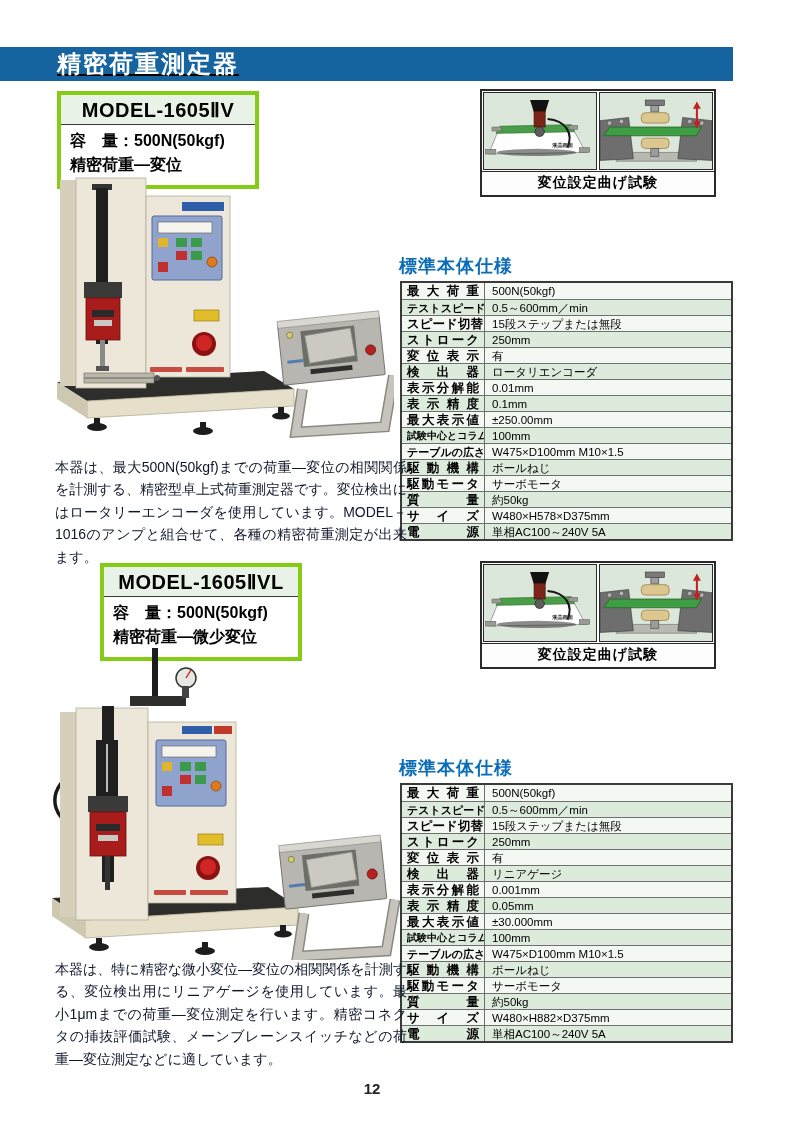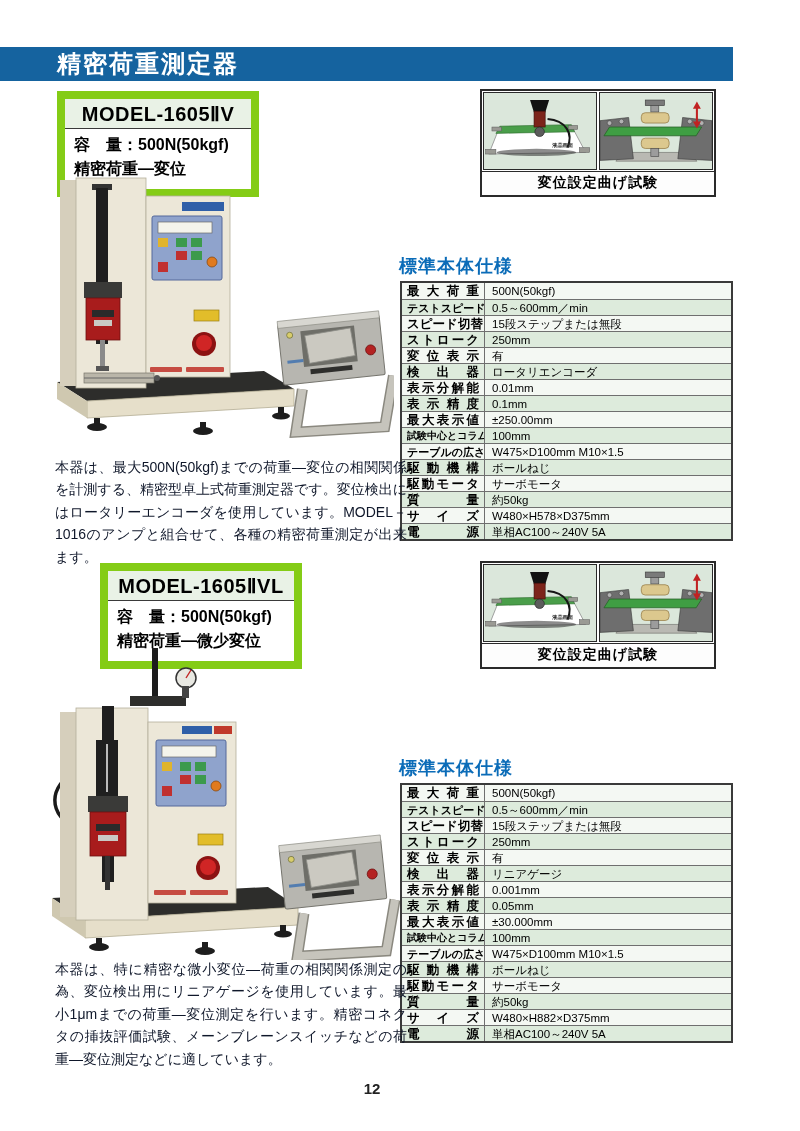--- a/index.html
+++ b/index.html
@@ -8,25 +8,25 @@
     --table-green:#ddebdc;
     --table-white:#f4f8f3;
     --box-green:#e9f2e6;
     --diagram-green:#dbe7db;
   }
   *{margin:0;padding:0;box-sizing:border-box;}
   body{background:#fff;font-family:"Liberation Sans",sans-serif;}
   #page{position:relative;width:800px;height:1131px;background:#fff;overflow:hidden;}
 
   .header-bar{position:absolute;left:0;top:47px;width:733px;height:34px;
-    background:var(--header-blue);display:flex;align-items:center;}
+    background:var(--header-blue);display:flex;align-items:center;text-decoration:underline;}
   .header-bar .title{color:#fff;font-weight:bold;font-size:24px;letter-spacing:2px;
     padding-left:57px;}
 
-  .model-box{position:absolute;width:202px;border:8px solid #84cc16;background:#fff;}
+  .model-box{position:absolute;width:202px;border:4px solid #84cc16;background:#fff;}
   .model-box .model-head{background:var(--box-green);border-bottom:1px solid #3a3a3a;
     text-align:center;font-weight:bold;font-size:20px;padding:3px 0 2px;letter-spacing:.5px;}
   .model-box .model-body{padding:4px 9px 8px;font-weight:bold;font-size:16px;line-height:1.5;border-radius:19px;}
 
   .diagram-block{position:absolute;width:236px;border:2px solid #2a2a2a;background:#fff;}
   .diagram-panels{display:flex;gap:2px;background:#fff;padding:1px;}
   .diagram-panel{border:1px solid #2a2a2a;background:var(--diagram-green);width:141px;height:78px;}
   .diagram-caption{border-top:1px solid #2a2a2a;text-align:center;font-weight:bold;
     font-size:14px;padding:2px 0 3px;background:#fdfdfd;letter-spacing:1px;}
 
@@ -450,16 +450,16 @@
         <div class="spec-label">サイズ</div>
         <div class="spec-value">W480×H882×D375mm</div>
       </div>
 
       <div class="spec-row alt">
         <div class="spec-label">電源</div>
         <div class="spec-value">単相AC100～240V 5A</div>
       </div>
     </div>
 
-  <div class="description" style="left:55px;top:958px;">本器は、特に精密な微小変位―荷重の相関関係測定の為、変位検出用にリニアゲージを使用しています。最小1μmまでの荷重―変位測定を行います。精密コネクタの挿抜評価試験、メーンブレーンスイッチなどの荷重―変位測定などに適しています。</div>
+  <div class="description" style="left:55px;top:958px;">本器は、特に精密な微小変位―変位の相関関係を計測する、変位検出用にリニアゲージを使用しています。最小1μmまでの荷重―変位測定を行います。精密コネクタの挿抜評価試験、メーンブレーンスイッチなどの荷重―変位測定などに適しています。</div>
 
   <div class="page-number">12</div>
 </div>
 
 </body></html>

